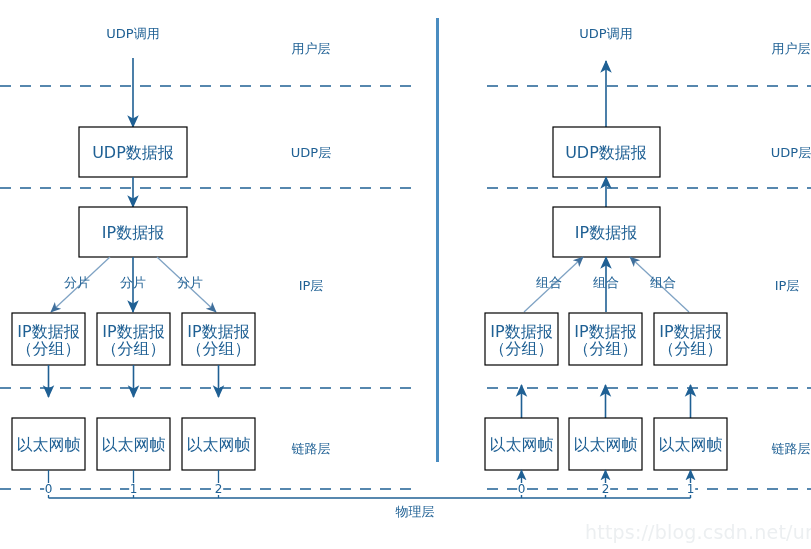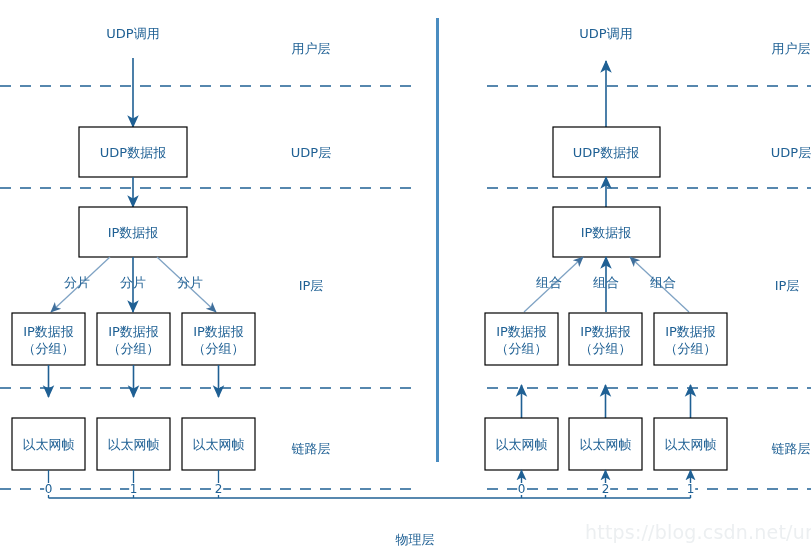--- a/index.html
+++ b/index.html
@@ -30,21 +30,21 @@
     white-space: nowrap;
     font-family: "DejaVu Sans", "Liberation Sans", sans-serif;
   }
   .lbl.center {
     transform: translateX(-50%);
     text-align: right;
   }
   .boxlbl {
     position: absolute;
     color: #1f6094;
-    font-size: 13px;
+    font-size: 16px;
     line-height: 15px;
     text-align: center;
     white-space: nowrap;
     transform: translate(-50%, -50%);
     font-family: "DejaVu Sans", "Liberation Sans", sans-serif;
   }
   .watermark {
     position: absolute;
     color: #eceff1;
     font-size: 19px;
@@ -209,17 +209,17 @@
   <div class="boxlbl" style="left:690.5px; top:348px;">（分组）</div>
 
   <div class="boxlbl" style="left:521.5px; top:444px;">以太网帧</div>
   <div class="boxlbl" style="left:605.5px; top:444px;">以太网帧</div>
   <div class="boxlbl" style="left:690.5px; top:444px;">以太网帧</div>
 
   <div class="tick-num" style="left:521.5px; top:489px;">0</div>
   <div class="tick-num" style="left:605.5px; top:489px;">2</div>
   <div class="tick-num" style="left:690.5px; top:489px;">1</div>
 
-  <div class="lbl center" style="left:415px; top:504px;margin-top:28px;">物理层</div>
+  <div class="lbl center" style="left:415px; top:504px;">物理层</div>
 
   <div class="watermark" style="left:585px; top:521px;">https://blog.csdn.net/uncle103</div>
 
 </div>
 
 </body></html>

